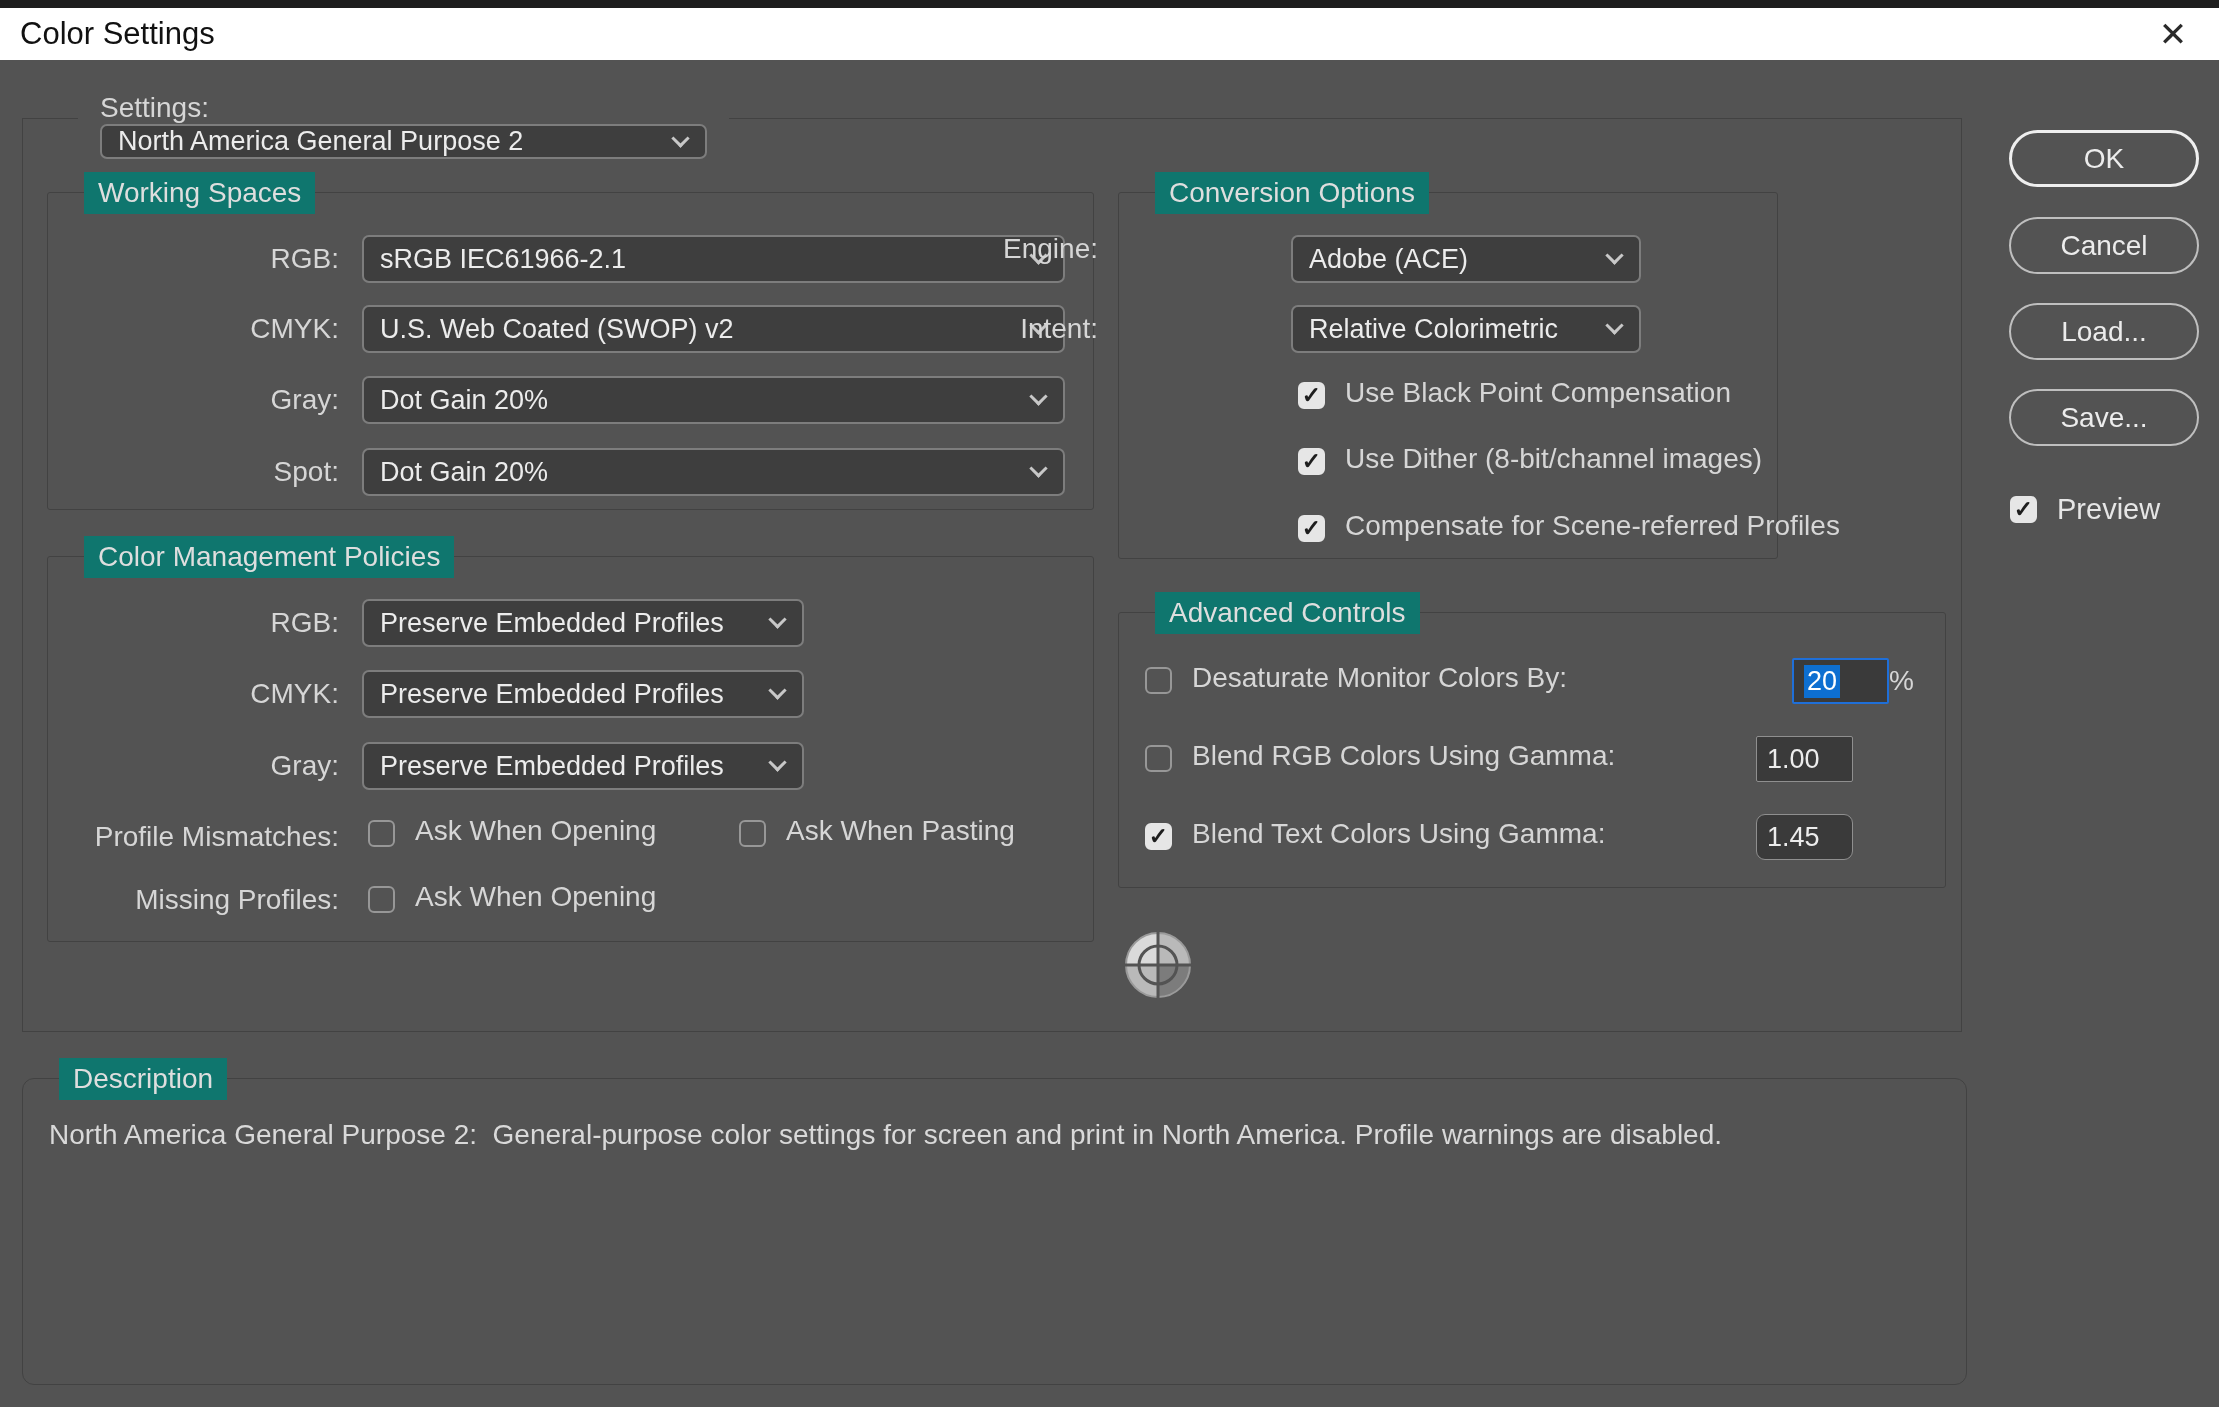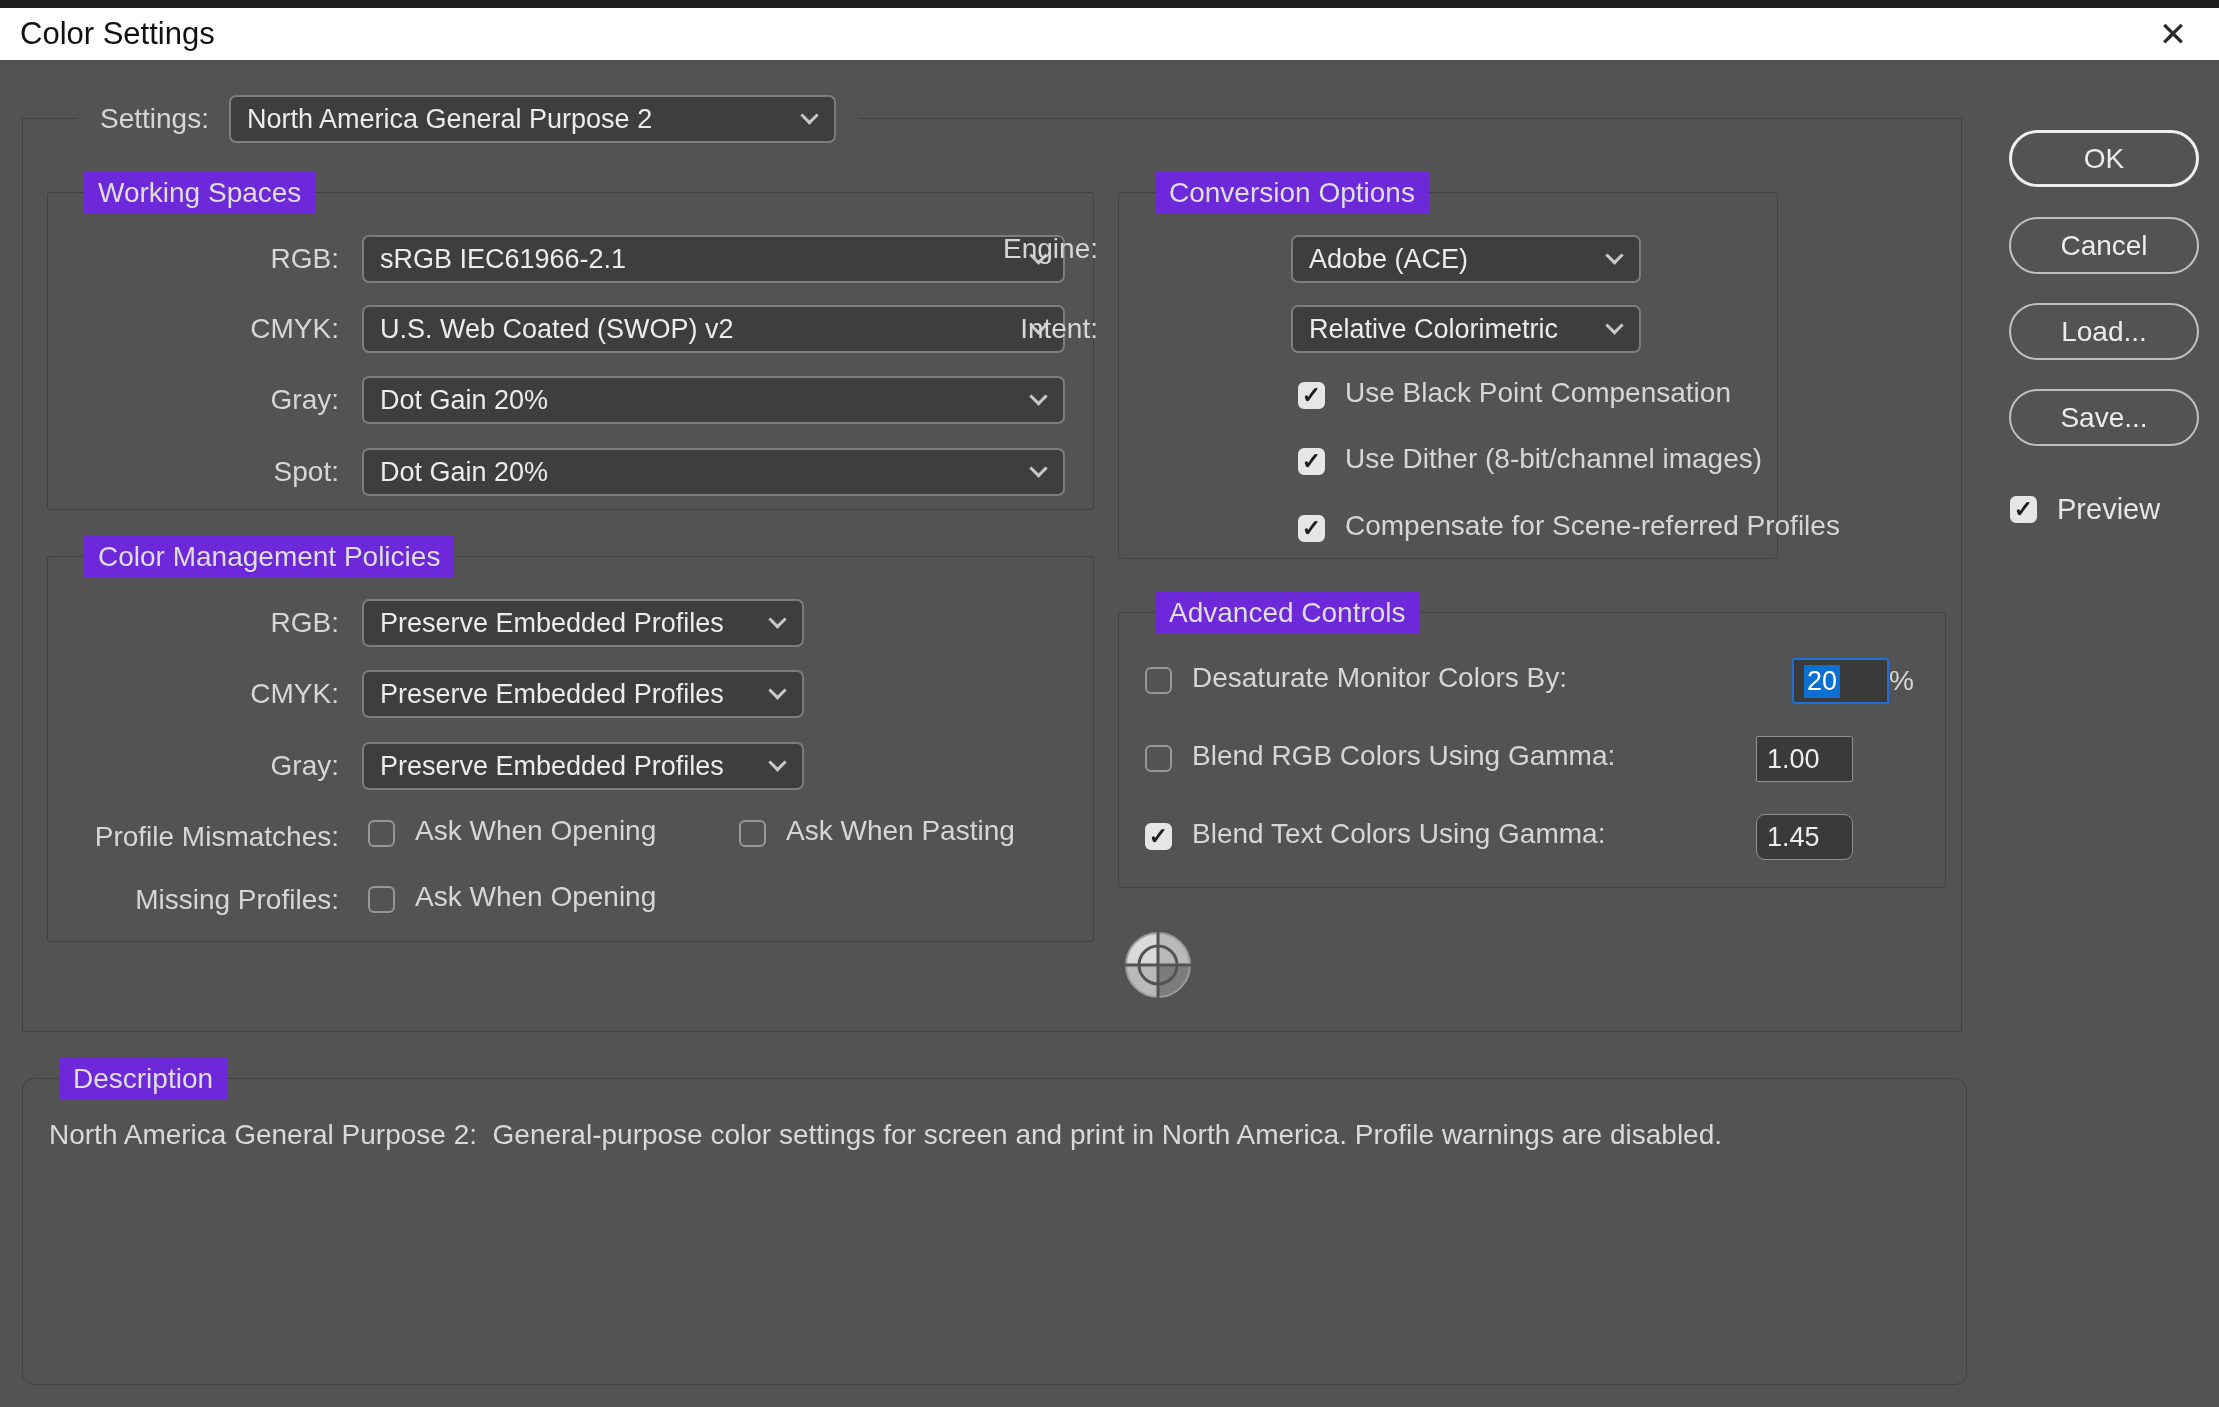--- a/index.html
+++ b/index.html
@@ -7,26 +7,26 @@
   body { font-family:"Liberation Sans", sans-serif; background:#535353; position:relative; }
 
   
   .topstrip { position:absolute; left:0; top:0; width:2219px; height:8px; background:#1e1e1e; }
   .titlebar { position:absolute; left:0; top:8px; width:2219px; height:52px; background:#ffffff; display:flex; align-items:center; }
   .titlebar .title { margin-left:20px; font-size:31px; color:#111111; }
   .close-btn { position:absolute; right:16px; top:0; width:60px; height:52px; display:flex; align-items:center; justify-content:center; font-size:34px; color:#2b2b2b; cursor:pointer; }
 
   
   .group { position:absolute; border:1px solid #424242; border-radius:3px; }
-  .legend { position:absolute; top:-21px; left:36px; background:#6d28d9; padding:0 14px; font-size:28px; color:#dedede; line-height:42px; white-space:nowrap; }
+  .legend { position:absolute; top:-21px; left:36px; background:#0f766e; padding:0 14px; font-size:28px; color:#dedede; line-height:42px; white-space:nowrap; }
 
   .outer { left:22px; top:118px; width:1940px; height:914px; border-radius:0; }
 
   
-  .settings-row { position:absolute; left:55px; top:-27px; height:54px; display:flex; align-items:center; background:#535353; padding:0 22px; }
+  .settings-row { position:absolute; left:55px; top:-27px; height:54px; display:flex; background:#535353; padding:0 22px;flex-direction:column; }
   .settings-row .lbl { font-size:28px; color:#d6d6d6; margin-right:20px; }
 
   
   .lbl { font-size:28px; color:#d6d6d6; white-space:nowrap; }
   .row-lbl { position:absolute; text-align:right; }
 
   
   .dd { position:relative; height:48px; background:#3e3e3e; border:2px solid #7d7d7d; border-radius:7px; display:flex; align-items:center; cursor:pointer; }
   .dd .dd-val { font-size:27px; color:#ececec; padding-left:16px; white-space:nowrap; }
   .chev { position:absolute; right:18px; top:50%; width:13px; height:13px; margin-top:-10px; border-right:3px solid #c8c8c8; border-bottom:3px solid #c8c8c8; transform:rotate(45deg); }

